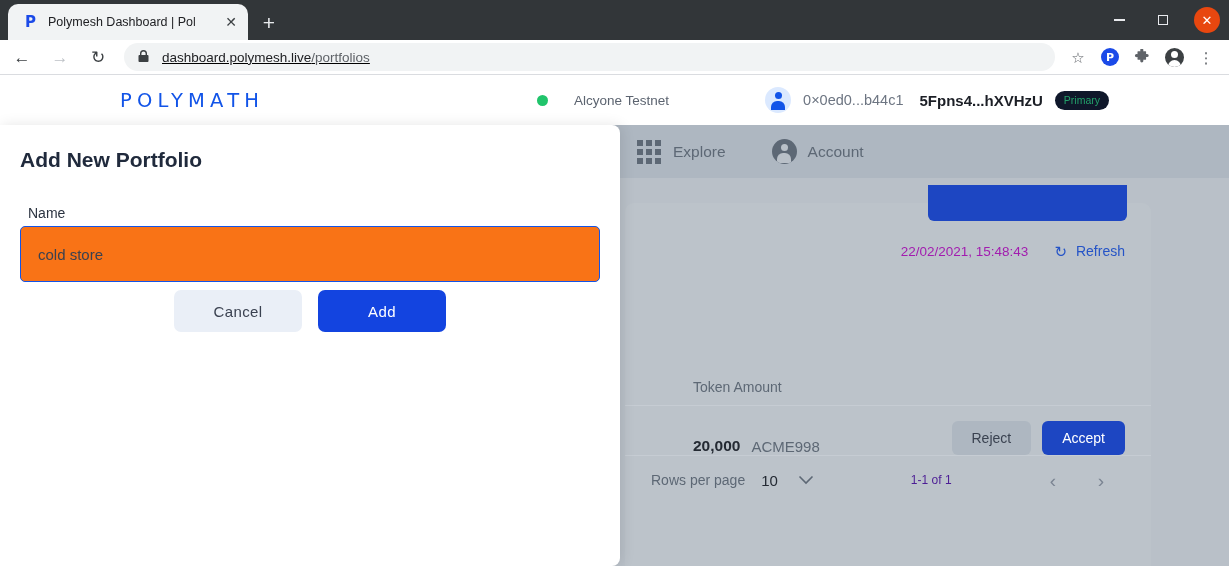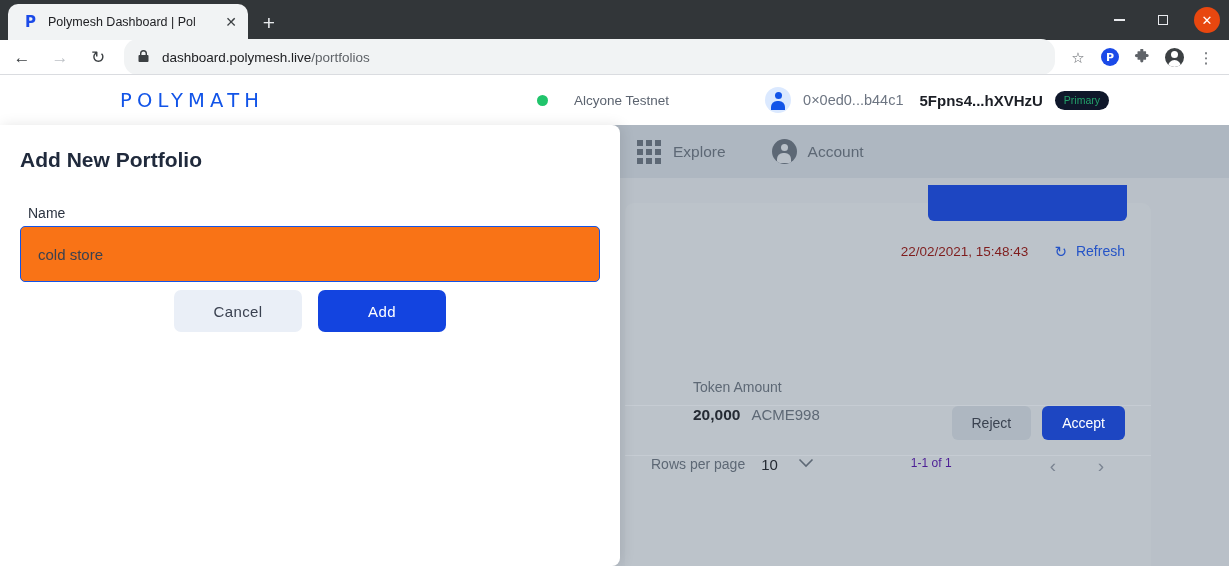--- a/index.html
+++ b/index.html
@@ -60,23 +60,23 @@
     position: absolute; left: 0; top: 40px; width: 1229px; height: 34px;
     background: #ffffff; display: flex; align-items: center;
   }
   .nav-ico {
     width: 32px; height: 32px; margin-left: 6px; border-radius: 50%;
     display: flex; align-items: center; justify-content: center;
     font-size: 17px; color: #3c4043; line-height: 1;
   }
   .nav-ico.disabled { color: #bdc1c6; }
   .omnibox {
-    flex: 1 1 auto; height: 36px; margin: 0 8px 0 10px;
+    flex: 1 1 auto; height: 28px; margin: 0 8px 0 10px;
     background: #f1f3f4; border-radius: 14px;
-    display: flex; align-items: center; padding: 0 14px;
+    display: flex; align-items: center; padding: 0 14px; text-decoration: underline;
   }
   .lock-ico { width: 14px; flex: 0 0 14px; color: #3c4043; font-size: 11px; }
   .url { margin-left: 10px; font-size: 13.5px; color: #202124; white-space: nowrap; }
   .url .path { color: #5f6368; }
   .tb-ico {
     width: 30px; height: 30px; margin-right: 2px; border-radius: 50%;
     display: flex; align-items: center; justify-content: center;
     color: #5f6368; font-size: 15px; line-height: 1; flex: 0 0 30px;
   }
   .ext-dot {
@@ -169,49 +169,49 @@
   .card-top { left: 625px; top: 78px; width: 526px; height: 378px; }
 
   .cut-button {
     position: absolute; left: 303px; top: -18px; width: 199px; height: 36px;
     background: #1d46c2; border-radius: 0 0 6px 6px;
   }
   .refresh-row {
     position: absolute; left: 0; top: 32px; width: 526px; height: 32px;
     display: flex; align-items: center; justify-content: flex-end; padding-right: 26px;
   }
-  .ts { font-size: 13.5px; color: #7f1d1d; margin-right: 26px; }
+  .ts { font-size: 13.5px; color: #a21caf; margin-right: 26px; }
   .refresh-ico { font-size: 15px; color: #2554c7; margin-right: 9px; line-height: 1; }
   .refresh-lbl { font-size: 14px; color: #2554c7; }
 
   .tbl-head {
     position: absolute; left: 0; top: 165px; width: 526px; height: 38px;
     display: flex; align-items: center; padding-left: 68px;
     border-bottom: 1px solid #c6ccd3;
   }
   .tbl-head .col { font-size: 14px; color: #5d6875; }
   .tbl-row {
     position: absolute; left: 0; top: 203px; width: 526px; height: 50px;
-    display: flex; align-items: flex-start; padding: 0 26px 0 68px;
+    display: flex; align-items: flex-end; padding: 0 26px 0 68px;
     border-bottom: 1px solid #c6ccd3;
   }
   .amount { font-size: 15.5px; color: #242a33; font-weight: bold; }
   .ticker { font-size: 15px; color: #5d6875; margin-left: 11px; }
   .row-actions { margin-left: auto; display: flex; align-items: center; }
   .btn-reject {
     background: #aeb7c1; color: #3a4250; font-size: 14px;
     padding: 9px 20px; border-radius: 6px; margin-right: 11px;
   }
   .btn-accept {
     background: #1d46c2; color: #ffffff; font-size: 14px;
     padding: 9px 20px; border-radius: 6px;
   }
   .pager {
     position: absolute; left: 0; top: 253px; width: 526px; height: 48px;
-    display: flex; align-items: flex-start; padding: 0 26px 0 26px;
+    display: flex; align-items: center; padding: 0 26px 0 26px;
   }
   .pg-lbl { font-size: 14px; color: #5d6875; }
   .pg-val { font-size: 15px; color: #242a33; margin-left: 16px; }
   .pg-chev { font-size: 13px; color: #5d6875; margin-left: 20px; }
   .pg-range { font-size: 12px; color: #4c1d95; margin-left: 97px; }
   .pg-arrows { margin-left: auto; display: flex; align-items: center; }
   .pg-arrow { font-size: 19px; color: #7b8492; width: 48px; text-align: center; line-height: 1; }
 
   
   .modal {

